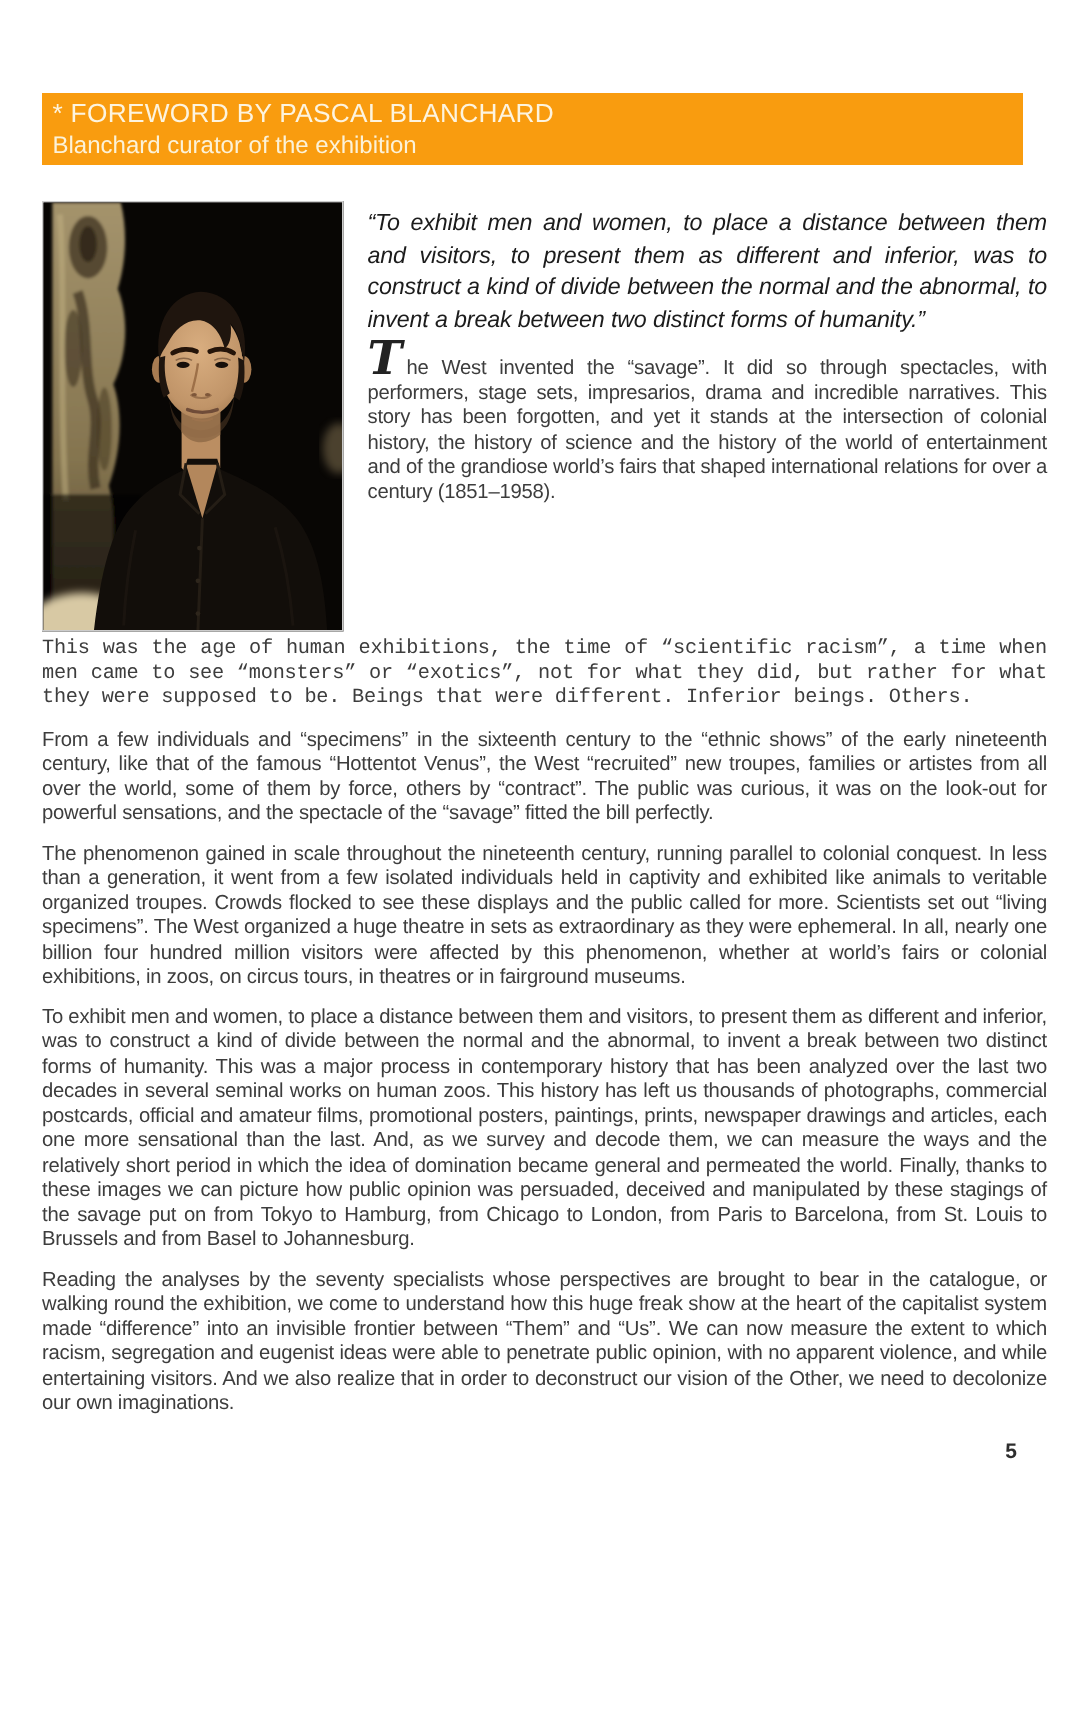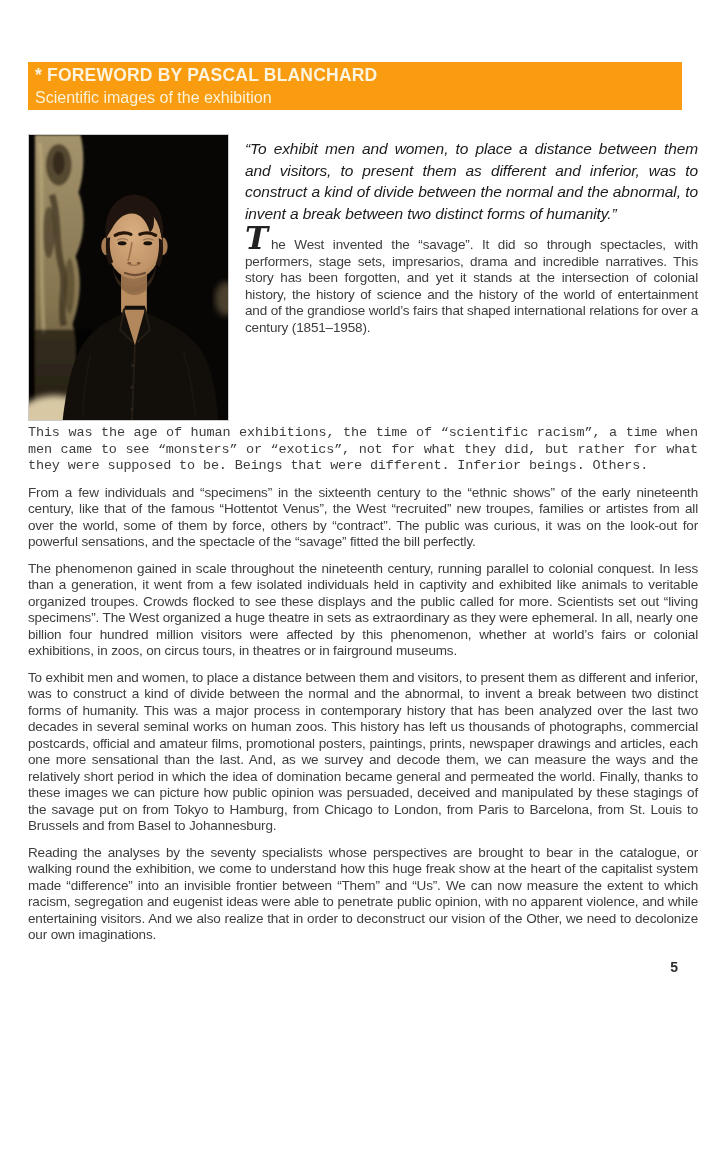--- a/index.html
+++ b/index.html
@@ -4,21 +4,21 @@
 <style>
   html,body{margin:0;padding:0;background:#ffffff;}
   .page{
     position:relative;width:720px;height:1152px;background:#ffffff;overflow:hidden;
     font-family:"Liberation Sans","DejaVu Sans",sans-serif;color:#3d3d3d;
   }
   .banner{
     position:absolute;left:28px;top:62px;width:654px;height:48px;
     background:#F99C0F;box-sizing:border-box;padding:2px 0 0 7px;
   }
-  .banner-title{font-size:17.5px;font-weight:bold;color:#FDF4DF;line-height:23px;letter-spacing:.2px;}
+  .banner-title{font-size:17.5px;font-weight:normal;color:#FDF4DF;line-height:23px;letter-spacing:.2px;}
   .banner-subtitle{font-size:16px;color:#FCF2D8;line-height:21px;}
   .content{position:absolute;left:28px;top:134px;width:670px;}
   .top-row{display:flex;gap:16px;}
   .photo{
     width:201px;height:287px;flex:0 0 auto;box-sizing:border-box;
     border:1px solid #cccccc;background:#080604;
   }
   .photo svg{display:block;width:100%;height:100%;}
   .intro-col{flex:1 1 auto;min-width:0;}
   .pull-quote{
@@ -35,21 +35,21 @@
   .signature{margin-top:18px;padding-right:20px;text-align:right;font-size:13.5px;color:#3d3d3d;}
   .page-number{margin-top:15px;padding-right:20px;text-align:right;font-size:14px;font-weight:bold;color:#2e2e2e;}
 </style>
 </head>
 <body>
 
 <div class="page">
 
   <div class="banner">
     <div class="banner-title">* FOREWORD BY PASCAL BLANCHARD</div>
-    <div class="banner-subtitle">Scientific images of the exhibition</div>
+    <div class="banner-subtitle">Blanchard curator of the exhibition</div>
   </div>
 
   <div class="content">
 
     <div class="top-row">
 
       <div class="photo" role="img" aria-label="Portrait of a man with short dark hair wearing a black shirt, standing in darkness beside a tall carved wooden sculpture">
         <svg viewBox="0 0 201 287" preserveAspectRatio="none">
           <defs>
             <radialGradient id="faceGrad" cx="48%" cy="38%" r="70%">

